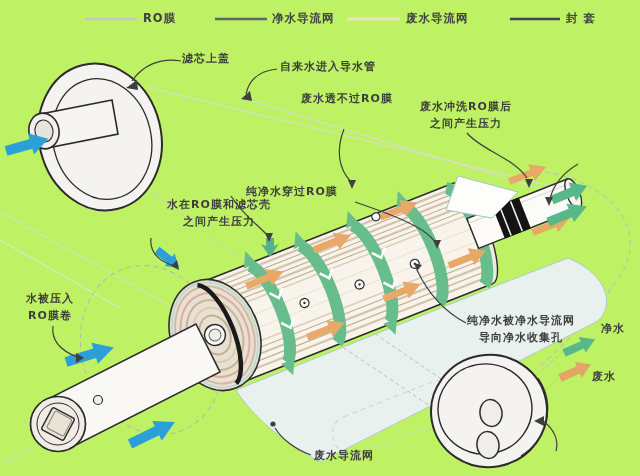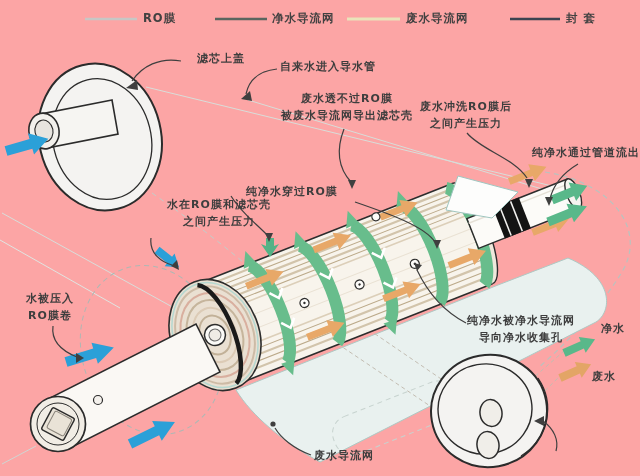--- a/index.html
+++ b/index.html
@@ -1,16 +1,16 @@
 <!DOCTYPE html>
 <html><head>
 <meta charset="utf-8">
 <style>
   html,body{margin:0;padding:0;}
-  .stage{position:relative;width:640px;height:476px;background:#fca5a5;overflow:hidden;
+  .stage{position:relative;width:640px;height:476px;background:#bef264;overflow:hidden;
          font-family:"DejaVu Sans",sans-serif;}
   .art{position:absolute;left:0;top:0;}
   .lbl{position:absolute;font-size:11px;font-weight:600;color:#3e3e3e;letter-spacing:1px;
        line-height:17px;white-space:nowrap;}
   .lbl.center{text-align:center;white-space:normal;}
   .lbl span{display:block;}
   .legend-label{position:absolute;top:11px;font-size:11.5px;font-weight:600;color:#414141;
                 letter-spacing:1px;}
 </style>
 </head>
@@ -248,34 +248,32 @@
     <polygon points="414,263 422,265 417,271"></polygon>
     <circle cx="273" cy="424" r="2.6"></circle>
   </g>
 </svg>
 
   <div class="legend-label" style="left:143px;">RO膜</div>
   <div class="legend-label" style="left:272px;">净水导流网</div>
   <div class="legend-label" style="left:406px;">废水导流网</div>
   <div class="legend-label" style="left:566px;">封 套</div>
 
-  <div class="lbl" style="left:197px;top:50px;">滤芯上盖</div>
+  <div class="lbl" style="left:182px;top:50px;">滤芯上盖</div>
   <div class="lbl" style="left:280px;top:58px;">自来水进入导水管</div>
 
   <div class="lbl center" style="left:266px;top:90px;width:162px;">
     <span>废水透不过RO膜</span>
-    <span>被废水导流网导出滤芯壳</span>
   </div>
 
   <div class="lbl center" style="left:406px;top:98px;width:120px;">
     <span>废水冲洗RO膜后</span>
     <span>之间产生压力</span>
   </div>
 
-  <div class="lbl" style="left:532px;top:144px;">纯净水通过管道流出</div>
 
   <div class="lbl center" style="left:148px;top:154px;width:142px;margin-top:42px;">
     <span>水在RO膜和滤芯壳</span>
     <span>之间产生压力</span>
   </div>
 
   <div class="lbl" style="left:246px;top:183px;">纯净水穿过RO膜</div>
 
 
   <div class="lbl center" style="left:16px;top:290px;width:68px;">

